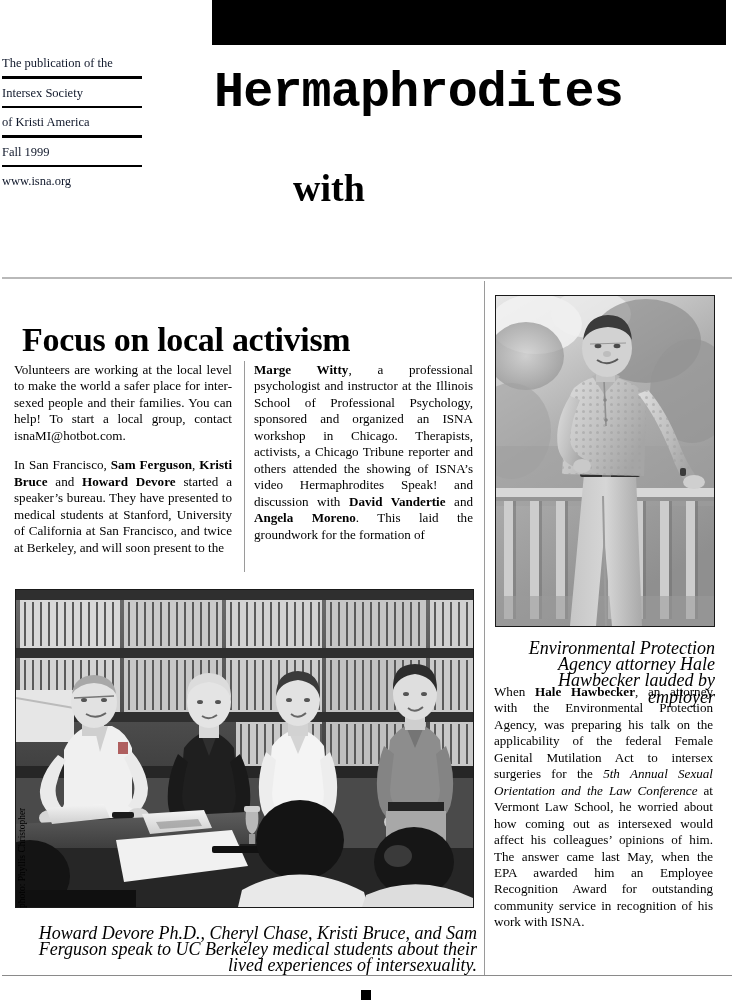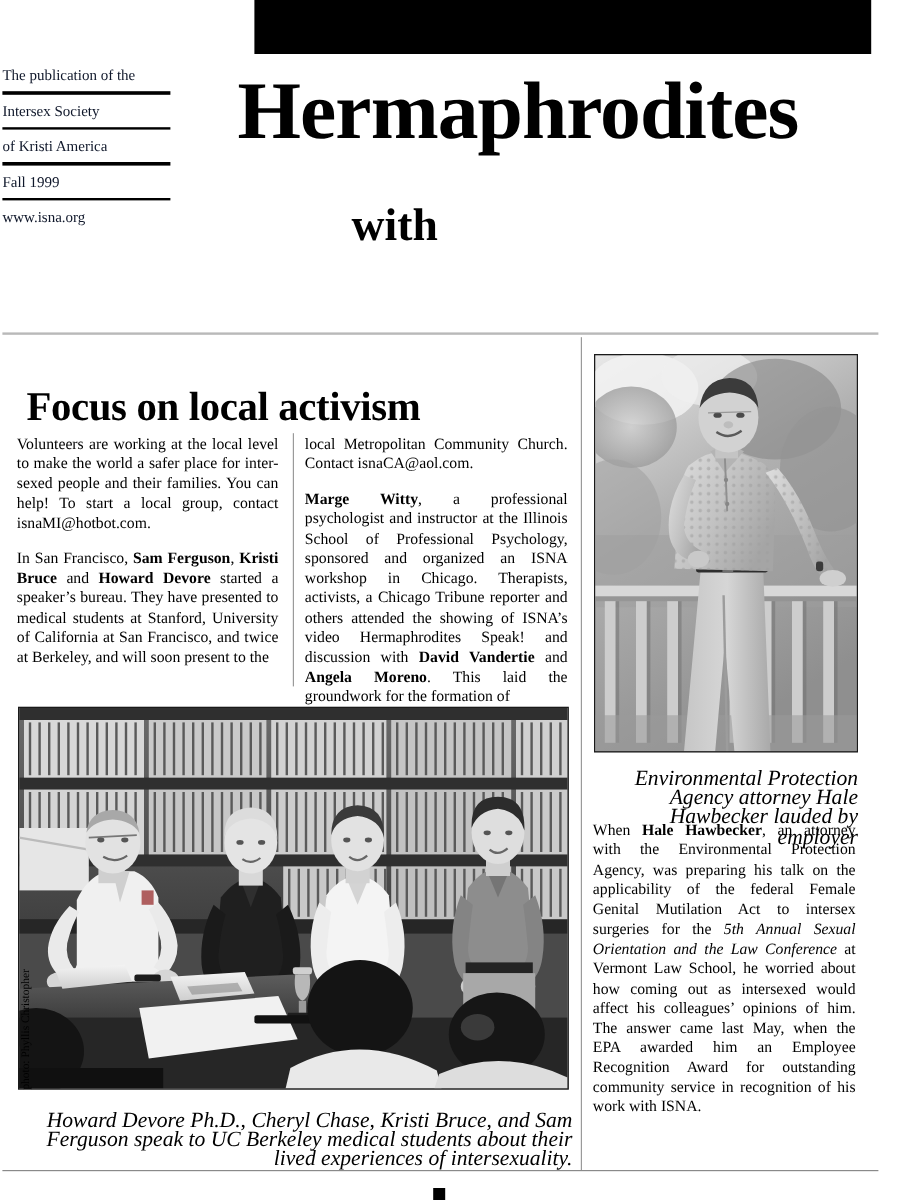--- a/index.html
+++ b/index.html
@@ -49,24 +49,24 @@
     width: 140px;
   }
 
   #title-block {
     position: absolute;
     left: 0; top: 0;
     width: 756px; height: 265px;
   }
   #title-main {
     position: absolute;
-    left: 198px; top: 57px;
-    font-family: Liberation Serif, serif;
+    left: 214px; top: 57px;
+    font-family: Liberation Mono, monospace;
     font-weight: bold;
-    font-size: 68px;
+    font-size: 50px;
     line-height: 71px;
     letter-spacing: -0.8px;
     white-space: nowrap;
     z-index: 2;
   }
   #title-with {
     position: absolute;
     left: 293px; top: 133px;
     font-family: "Liberation Serif", serif;
     font-weight: bold;
@@ -225,21 +225,20 @@
 
 <div id="col-rule-1"></div>
 <div id="col-rule-2"></div>
 
 <div class="col" id="col1">
   <p>Volunteers are working at the local level to make the world a safer place for inter-sexed people and their families. You can help! To start a local group, contact isnaMI@hotbot.com.</p>
   <p><span>In San Francisco, </span><b>Sam Ferguson</b><span>, </span><b>Kristi Bruce</b><span> and </span><b>Howard Devore</b><span> started a speaker’s bureau. They have presented to medical students at Stanford, University of California at San Francisco, and twice at Berkeley, and will soon present to the</span></p>
 </div>
 
 <div class="col" id="col2">
-  <p>local Metropolitan Community Church. Contact isnaCA@aol.com.</p>
   <p><b>Marge Witty</b><span>, a professional psychologist and instructor at the Illinois School of Professional Psychology, sponsored and organized an ISNA workshop in Chicago. Therapists, activists, a Chicago Tribune reporter and others attended the showing of ISNA’s video Hermaphrodites Speak! and discussion with </span><b>David Vandertie</b><span> and </span><b>Angela Moreno</b><span>. This laid the groundwork for the formation of</span></p>
 </div>
 
 <div class="photo-frame" id="photo-right">
   <svg class="photo-svg" viewBox="0 0 218 330" preserveAspectRatio="none">
     <defs>
       <linearGradient id="sky" x1="0" y1="0" x2="0.4" y2="1">
         <stop offset="0%" stop-color="#e8e8e8"></stop>
         <stop offset="45%" stop-color="#b0b0b0"></stop>
         <stop offset="100%" stop-color="#8f8f8f"></stop>

